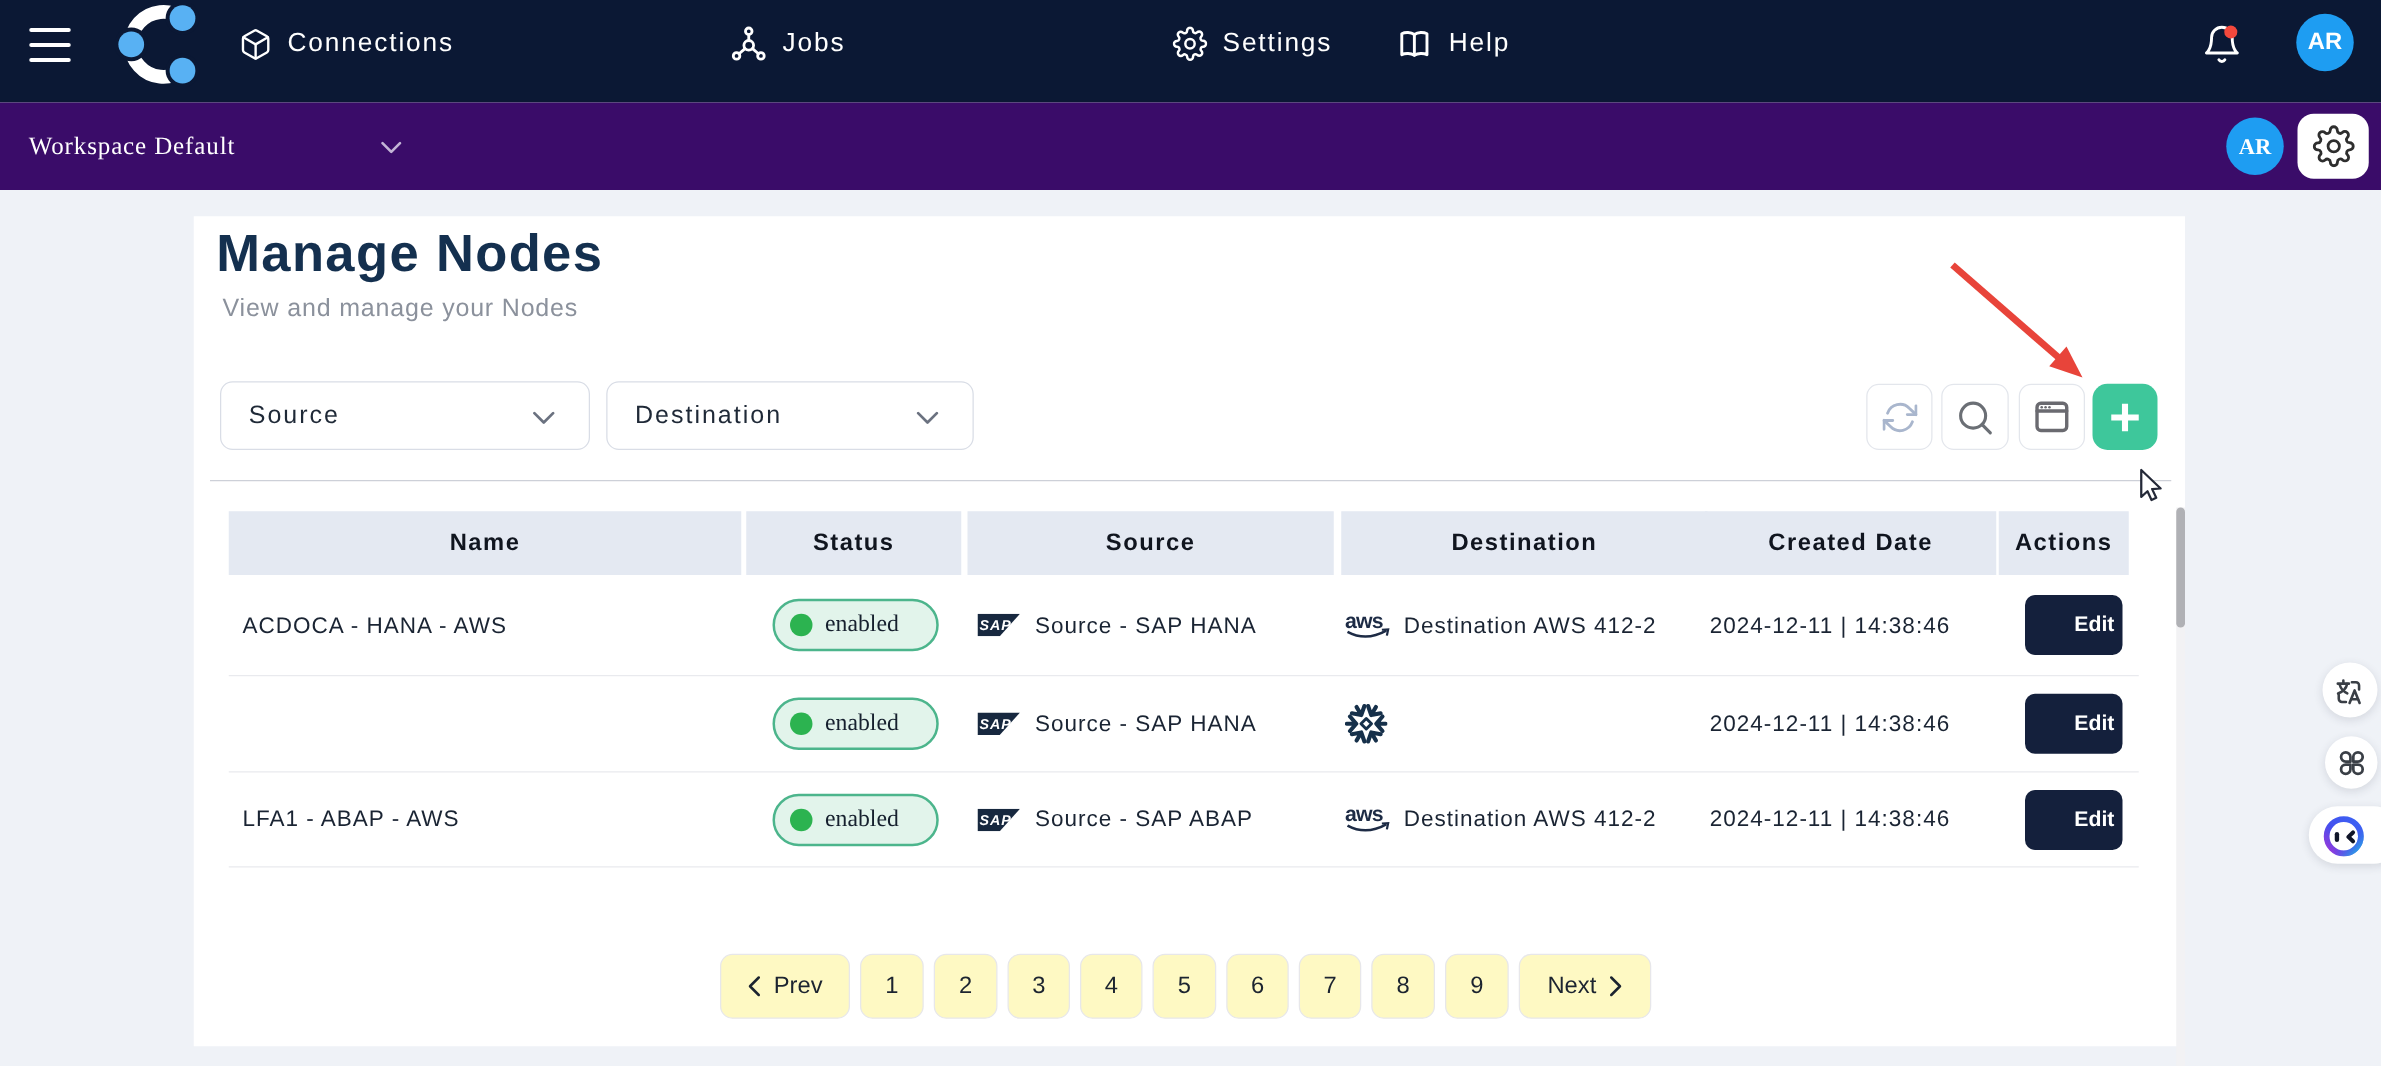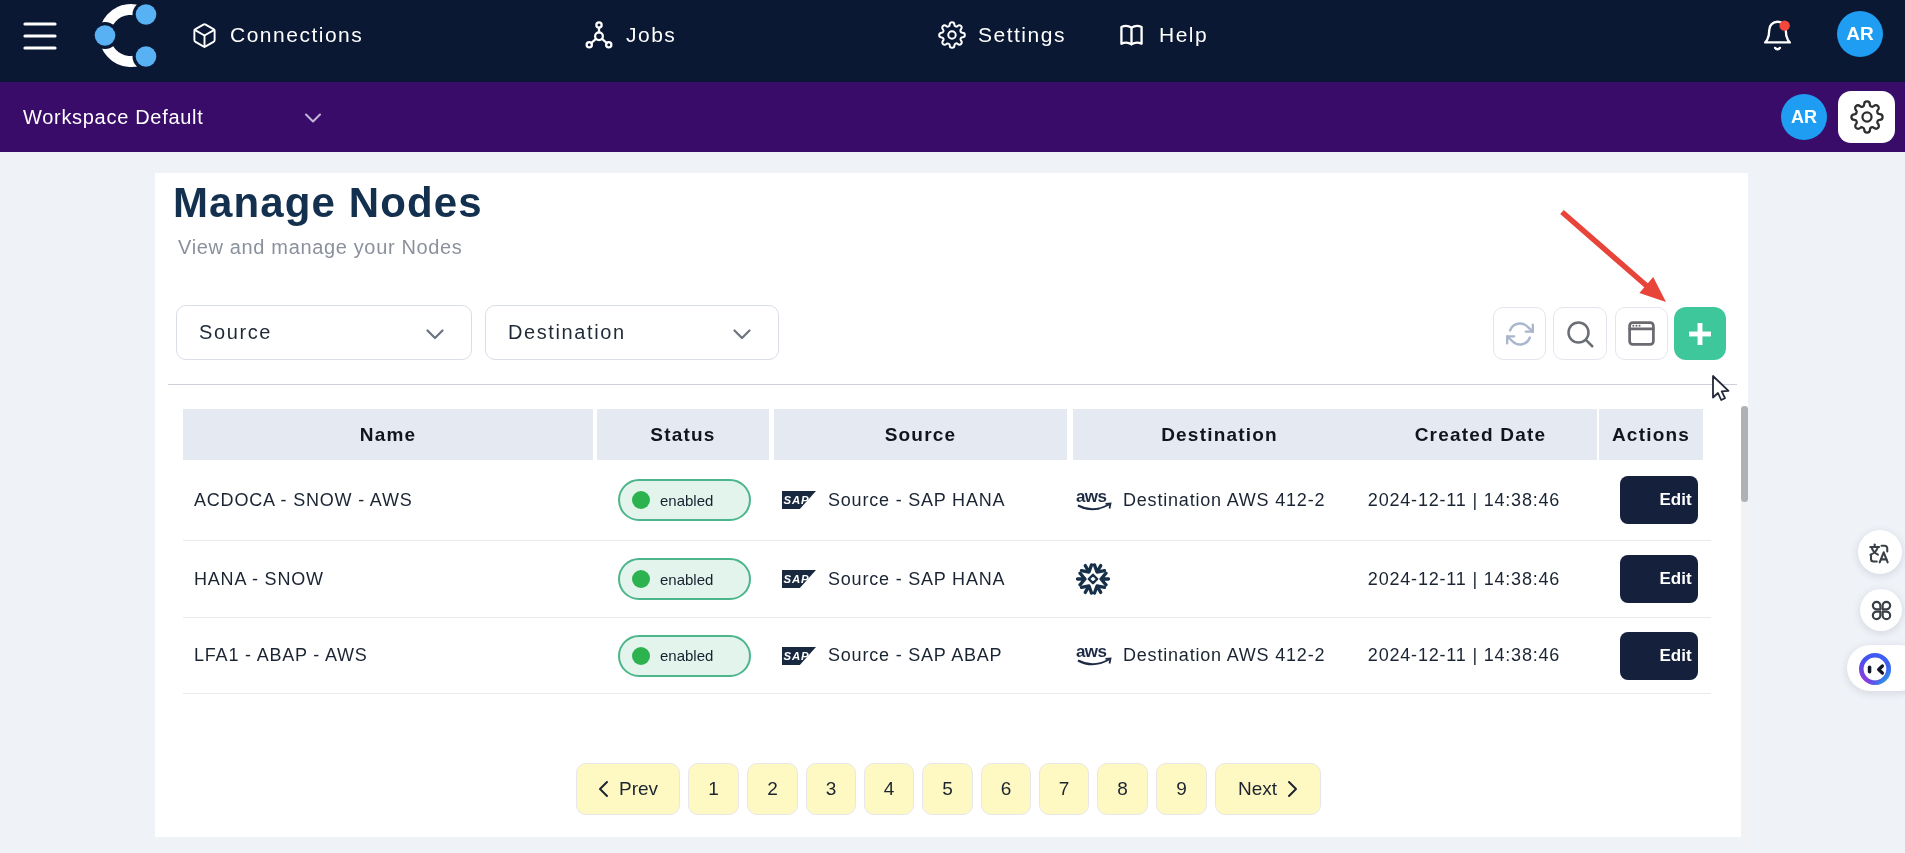--- a/index.html
+++ b/index.html
@@ -4,36 +4,36 @@
 <style>
 * { margin:0; padding:0; box-sizing:border-box; }
 html,body { width:1905px; height:853px; overflow:hidden; }
 body { position:relative; background:#eff2f7; font-family:"Liberation Sans",sans-serif; }
 .abs { position:absolute; }
 
 #nav { position:absolute; top:0; left:0; width:1905px; height:82px; background:#0b1834; }
 .navitem { position:absolute; top:0; height:70px; display:flex; align-items:center; gap:12px; color:#fff; font-size:21px; letter-spacing:1.5px; }
 .navitem svg { flex:0 0 auto; }
 
-#wsbar { position:absolute; top:82px; left:0; width:1905px; height:70px; background:#3a0c69; }
+#wsbar { position:absolute; top:82px; left:0; width:1905px; height:70px; background:#3a0c69;font-family:Liberation Serif, serif; }
 .avatar { border-radius:50%; background:#1e9df2; color:#fff; font-weight:bold; display:flex; align-items:center; justify-content:center; }
 
 #card { position:absolute; left:155px; top:173px; width:1593px; height:664px; background:#ffffff; }
 h1 { position:absolute; left:18px; top:6px; font-size:42px; font-weight:bold; color:#14304f; letter-spacing:1.1px; }
 #subtitle { position:absolute; left:23px; top:63px; font-size:20px; color:#8b919c; letter-spacing:.65px; }
 .select { position:absolute; top:132px; height:55px; border:1px solid #d9dde6; border-radius:10px; background:#fff; display:flex; align-items:center; font-size:20px; color:#1f2937; letter-spacing:1.6px; }
 .iconbtn { position:absolute; top:134px; width:53px; height:53px; border:1px solid #e3e6ec; border-radius:10px; background:#fff; display:flex; align-items:center; justify-content:center; }
 #plusbtn { position:absolute; top:134px; left:1519px; width:52px; height:53px; border-radius:12px; background:#3ec79b; display:flex; align-items:center; justify-content:center; }
 #divider { position:absolute; left:13px; top:211px; width:1569px; height:1px; background:#cdd0d8; }
 
 .hcell { position:absolute; top:236px; height:51px; background:#e4e9f2; display:flex; align-items:center; justify-content:center; font-weight:bold; font-size:19px; color:#10151f; letter-spacing:1.2px; }
 .row { position:absolute; left:28px; width:1528px; height:77px; }
 .rline { position:absolute; left:28px; width:1528px; height:1px; background:#e9eaee; }
 .cell { position:absolute; top:0; height:100%; display:flex; align-items:center; font-size:18px; color:#1a2433; letter-spacing:.8px; }
-.pill { position:absolute; top:50%; margin-top:-21px; left:435px; width:133px; height:42px; border:2px solid #4cb58c; border-radius:21px; background:#e2f4eb; display:flex; align-items:center; font-size:15px; color:#16202e; }
+.pill { position:absolute; top:50%; margin-top:-21px; left:435px; width:133px; height:42px; border:2px solid #4cb58c; border-radius:21px; background:#e2f4eb; display:flex; align-items:center; font-size:19px; color:#16202e;font-family:Liberation Serif, serif; }
 .pill .dot { width:18px; height:18px; border-radius:50%; background:#2cb350; margin:0 10px 0 12px; }
 .editbtn { position:absolute; left:1437px; top:50%; margin-top:-24px; width:78px; height:48px; background:#14203c; border-radius:8px; color:#fff; font-weight:bold; font-size:17px; display:flex; align-items:center; justify-content:center;padding-left:33px; }
 
 #pager { position:absolute; left:421px; top:590px; height:52px; display:flex; gap:8px; }
 .pbtn { height:52px; border:1px solid #e7e7ea; border-radius:10px; background:#fef9c3; display:flex; align-items:center; justify-content:center; font-size:19px; color:#1c2430; }
 
 .float { position:absolute; background:#fff; border-radius:50%; box-shadow:0 2px 8px rgba(40,50,70,.14); display:flex; align-items:center; justify-content:center; }
 </style>
 </head>
 <body>
@@ -174,21 +174,21 @@
   </svg>
 
   <div class="hcell" style="left:442px;width:172px">Status</div>
   <div class="hcell" style="left:28px;width:410px">Name</div>
   <div class="hcell" style="left:619px;width:293px">Source</div>
   <div class="hcell" style="left:918px;width:293px">Destination</div>
   <div class="hcell" style="left:1209px;width:233px">Created Date</div>
   <div class="hcell" style="left:1444px;width:104px">Actions</div>
 
   <div class="row" style="top:287px;height:80px">
-    <div class="cell" style="left:11px">ACDOCA - SNOW - AWS</div>
+    <div class="cell" style="left:11px">ACDOCA - HANA - AWS</div>
     <div class="pill"><span class="dot"></span>enabled</div>
     <div class="cell" style="left:599px">
         <svg width="34" height="18" viewBox="0 0 34 18">
           <polygon points="0,0 34,0 17.8,18 0,18" fill="#17283f"></polygon>
           <text x="1.6" y="13.3" font-family="Liberation Sans" font-style="italic" font-weight="bold" font-size="11.4" fill="#fff">SAP</text>
         </svg>
       </div>
     <div class="cell" style="left:645px">Source - SAP HANA</div>
     <div class="cell" style="left:893px">
         <svg width="38" height="27" viewBox="0 0 38 27">
@@ -197,21 +197,20 @@
           <path d="M33.5 21.5 L34.5 16.5 L29.5 16.8" fill="none" stroke="#1d2b45" stroke-width="1.8"></path>
         </svg>
       </div>
     <div class="cell" style="left:940px">Destination AWS 412-2</div>
     <div class="cell" style="left:1167px;width:228px;justify-content:center">2024-12-11 | 14:38:46</div>
     <div class="editbtn">Edit</div>
   </div>
   <div class="rline" style="top:367px"></div>
 
   <div class="row" style="top:368px;height:76px">
-    <div class="cell" style="left:11px">HANA - SNOW</div>
     <div class="pill"><span class="dot"></span>enabled</div>
     <div class="cell" style="left:599px">
         <svg width="34" height="18" viewBox="0 0 34 18">
           <polygon points="0,0 34,0 17.8,18 0,18" fill="#17283f"></polygon>
           <text x="1.6" y="13.3" font-family="Liberation Sans" font-style="italic" font-weight="bold" font-size="11.4" fill="#fff">SAP</text>
         </svg>
       </div>
     <div class="cell" style="left:645px">Source - SAP HANA</div>
     <div class="cell" style="left:893px">
         <svg width="34" height="34" viewBox="0 0 34 34">

